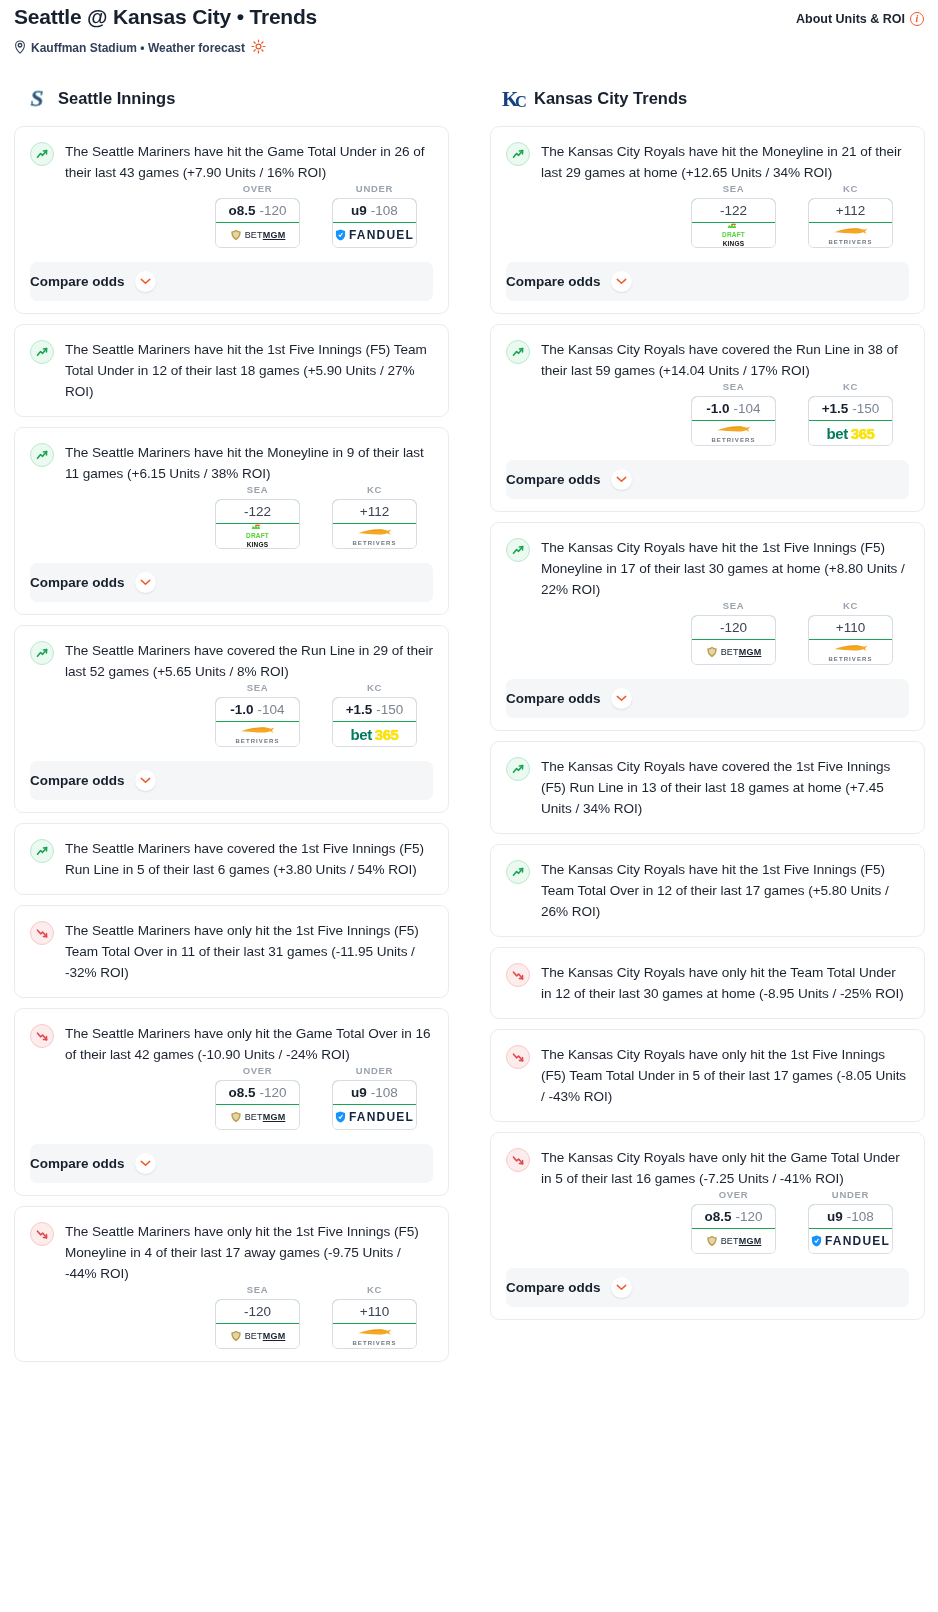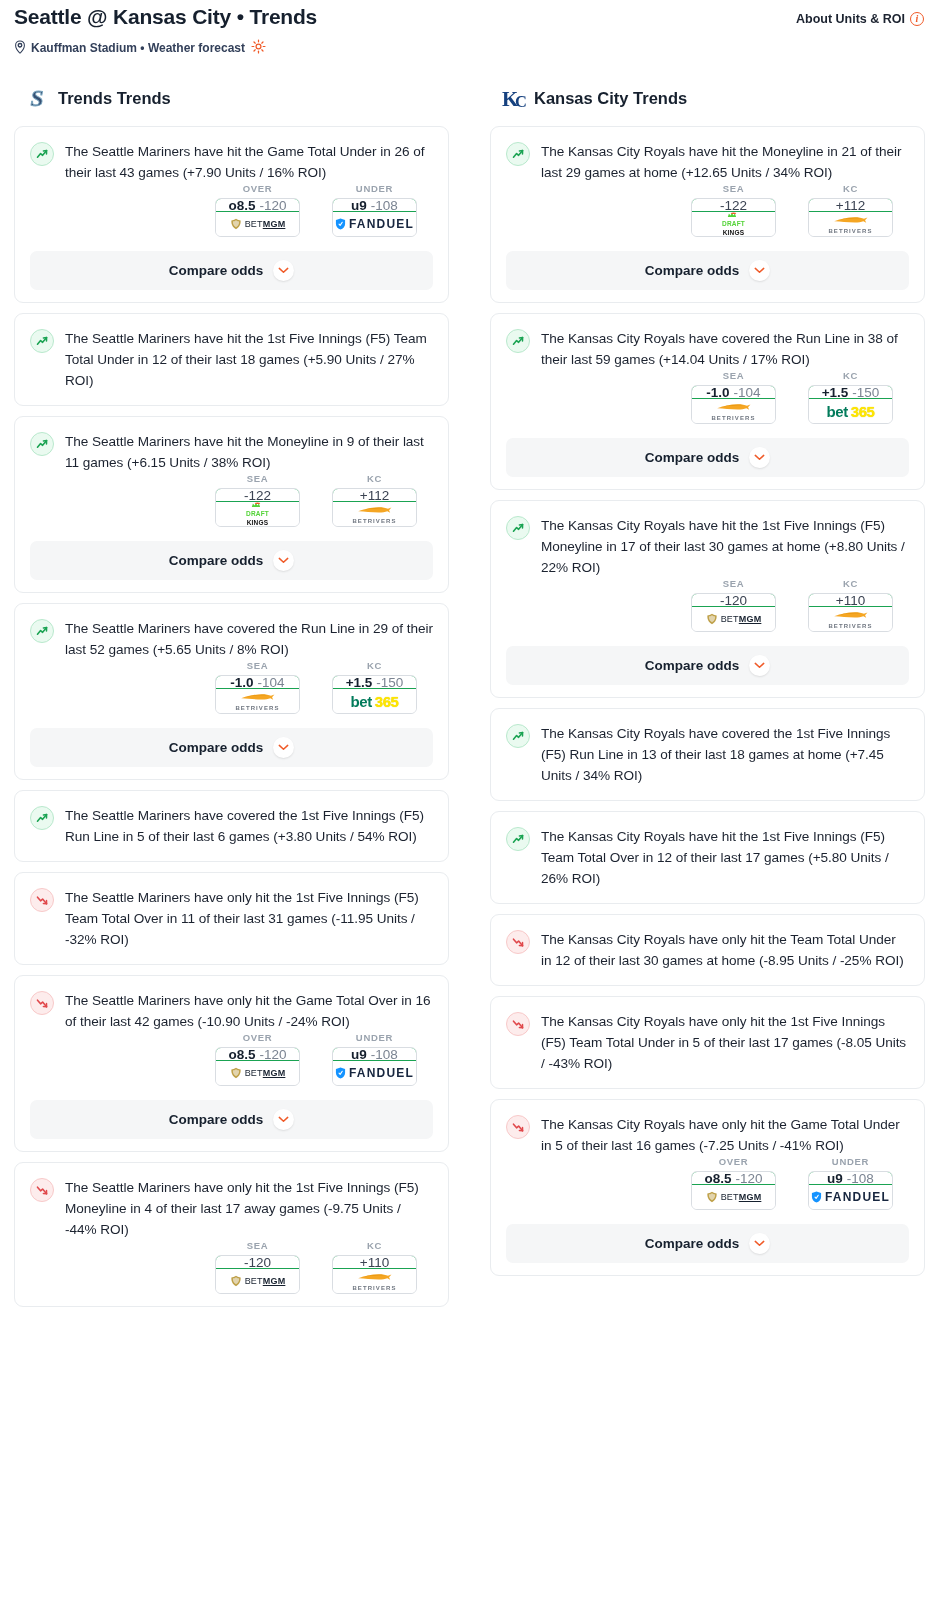--- a/index.html
+++ b/index.html
@@ -80,21 +80,21 @@
     text-align: center; font-size: 9.5px; font-weight: 600; color: #9aa3ae;
     letter-spacing: 0.7px; margin-bottom: 4px;
   }
   .odds-box {
     border: 1px solid #d9dde2; border-radius: 6px; overflow: hidden; background: #fff;
     cursor: pointer;
   }
   .odds-price {
     border: 1.3px solid #1aa352; border-radius: 6px 6px 0 0;
     margin: -1px -1px 0 -1px;
-    height: 14px; display: flex; align-items: center; justify-content: center;
+    height: 25px; display: flex; align-items: center; justify-content: center;
     gap: 4px; background: #fff;
   }
   .odds-price .line { font-size: 13.5px; font-weight: 700; color: #16202e; }
   .odds-price .juice { font-size: 13.5px; font-weight: 400; color: #7b8492; }
   .odds-price .solo  { font-size: 13.5px; font-weight: 400; color: #3b4352; }
   .odds-book {
     height: 24px; display: flex; align-items: center; justify-content: center;
     background: #fff; border-top: 0;
   }
 
@@ -108,21 +108,21 @@
   .bk-dk .d2 { font-size: 6.5px; font-weight: 800; color: #111; letter-spacing: .2px; margin-top: -1px; }
   .bk-rivers { display: flex; flex-direction: column; align-items: center; line-height: 1; }
   .bk-rivers .rtxt { font-size: 6px; font-weight: 800; color: #6f7680; letter-spacing: 1.1px; margin-top: 1px; }
   .bk-bet365 { font-size: 15px; font-weight: 800; letter-spacing: -0.4px; line-height: 1; }
   .bk-bet365 .g { color: #027b5b; }
   .bk-bet365 .y { color: #ffe600; text-shadow: 0 0 1px #d8c400; }
 
   
   .compare {
     margin-top: 14px; background: #f5f6f7; border-radius: 7px;
-    height: 39px; display: flex; align-items: center; justify-content: center;
+    height: 39px; display: flex; align-items: center; justify-content: flex-start;
     gap: 10px; cursor: pointer;
   }
   .compare-label { font-size: 13.5px; font-weight: 700; color: #16202e; }
   .chev-btn {
     width: 21px; height: 21px; border-radius: 50%; background: #fff;
     display: flex; align-items: center; justify-content: center;
     box-shadow: 0 1px 2px rgba(0,0,0,.10);
   }
   .card.no-odds { }
   .card.no-odds .card-top { padding-bottom: 2px; }
@@ -164,21 +164,21 @@
   </div>
 </div>
 
 <div class="columns" id="columns">
     <div class="col">
       <div class="col-head">
         <span class="team-logo"><svg viewBox="0 0 30 30" width="26" height="26">
       <text x="15" y="24" text-anchor="middle" font-family="Liberation Serif, serif" font-size="27" font-weight="700" fill="#0c2c56" opacity=".82" style="font-style:italic">S</text>
       <text x="15" y="24" text-anchor="middle" font-family="Liberation Serif, serif" font-size="27" font-weight="700" fill="none" stroke="#7aa5bf" stroke-width="1" style="font-style:italic">S</text>
     </svg></span>
-     <span class="col-title">Trends Trends</span>
+     <span class="col-title">Seattle Innings</span>
       </div>
       <div class="card">
         <div class="card-top">
          <span class="trend-badge up">
             <svg width="16" height="15" viewBox="0 0 16 15">
     <path d="M3.5 10.2 L6.6 6.6 L8.6 8.3 L12.6 3.6" fill="none" stroke="#1aa352" stroke-width="1.6" stroke-linecap="round" stroke-linejoin="round"></path>
               <path d="M12.6 3.6 L9.4 3.9 M12.6 3.6 L12.5 6.9" stroke="#1aa352" stroke-width="1.5" stroke-linecap="round" fill="none"></path>
   </svg>
           </span>
          <div class="trend-text">The Seattle Mariners have hit the Game Total Under in 26 of their last 43 games (+7.90 Units / 16% ROI)</div>

